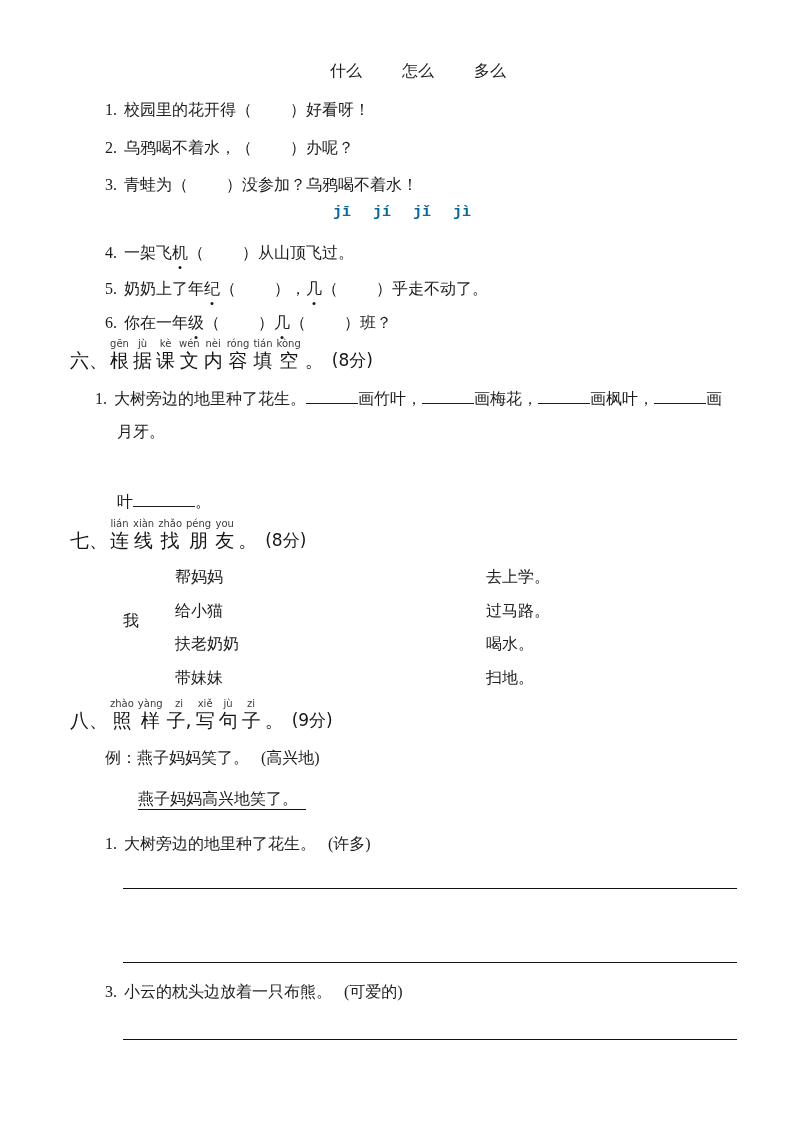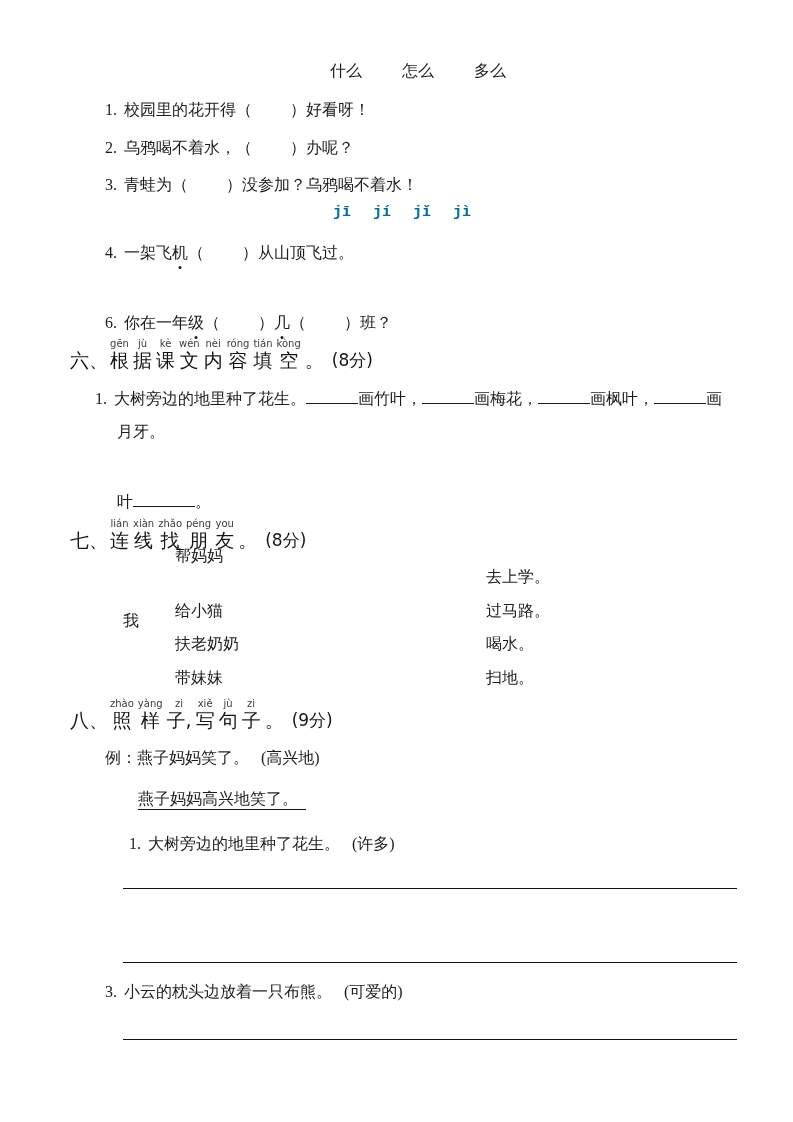--- a/index.html
+++ b/index.html
@@ -82,20 +82,23 @@
   <div class="abs bank pinyin" style="left:333px;top:204px;">
     <span>jī</span>
     <span>jí</span>
     <span>jǐ</span>
     <span>jì</span>
   </div>
 
   <div class="abs" style="left:105px;top:243px;">
     <span class="qnum">4.</span><span>一架飞</span><span class="dotted">机</span><span>（</span><span class="pgap"></span><span>）从山顶飞过。</span>
   </div>
+  <div class="abs" style="left:105px;top:279px;">
+    <span class="qnum">5.</span><span>奶奶上了年</span><span class="dotted">纪</span><span>（</span><span class="pgap"></span><span>），</span><span class="dotted">几</span><span>（</span><span class="pgap"></span><span>）乎走不动了。</span>
+  </div>
   <div class="abs" style="left:105px;top:313px;">
     <span class="qnum">6.</span><span>你在一年</span><span class="dotted">级</span><span>（</span><span class="pgap"></span><span>）</span><span class="dotted">几</span><span>（</span><span class="pgap"></span><span>）班？</span>
   </div>
 
   <div class="abs sec-head" style="left:70px;top:338px;">
     <span class="sec-num">六、</span>
     <span class="hz">
         <span class="py">gēn</span>
         <span class="ch">根</span>
       </span>
@@ -167,21 +170,21 @@
         <span class="ch">友</span>
       </span>
     <span class="hz">
         <span class="py"></span>
         <span class="ch">。</span>
       </span>
     <span class="score">(8分)</span>
   </div>
 
   <div class="abs" style="left:123px;top:611px;">我</div>
-  <div class="abs" style="left:175px;top:546px;">帮妈妈</div>
+  <div class="abs" style="left:175px;top:567px;">帮妈妈</div>
   <div class="abs" style="left:175px;top:601px;">给小猫</div>
   <div class="abs" style="left:175px;top:634px;">扶老奶奶</div>
   <div class="abs" style="left:175px;top:668px;">带妹妹</div>
   <div class="abs" style="left:486px;top:567px;">去上学。</div>
   <div class="abs" style="left:486px;top:601px;">过马路。</div>
   <div class="abs" style="left:486px;top:634px;">喝水。</div>
   <div class="abs" style="left:486px;top:668px;">扫地。</div>
 
   <div class="abs sec-head" style="left:70px;top:698px;">
     <span class="sec-num">八、</span>
@@ -216,21 +219,21 @@
     <span class="score">(9分)</span>
   </div>
 
   <div class="abs" style="left:105px;top:748px;">
     <span>例：燕子妈妈笑了。</span><span class="hint">(高兴地)</span>
   </div>
   <div class="abs" style="left:138px;top:789px;">
     <span class="ex-answer">燕子妈妈高兴地笑了。</span>
   </div>
 
-  <div class="abs" style="left:105px;top:834px;margin-left:24px;">
+  <div class="abs" style="left:105px;top:834px;">
     <span class="qnum">1.</span><span>大树旁边的地里种了花生。</span><span class="hint">(许多)</span>
   </div>
   <div class="ans-line" style="top:888px;"></div>
 
   <div class="ans-line" style="top:962px;"></div>
 
   <div class="abs" style="left:105px;top:982px;">
     <span class="qnum">3.</span><span>小云的枕头边放着一只布熊。</span><span class="hint">(可爱的)</span>
   </div>
   <div class="ans-line" style="top:1039px;"></div>

